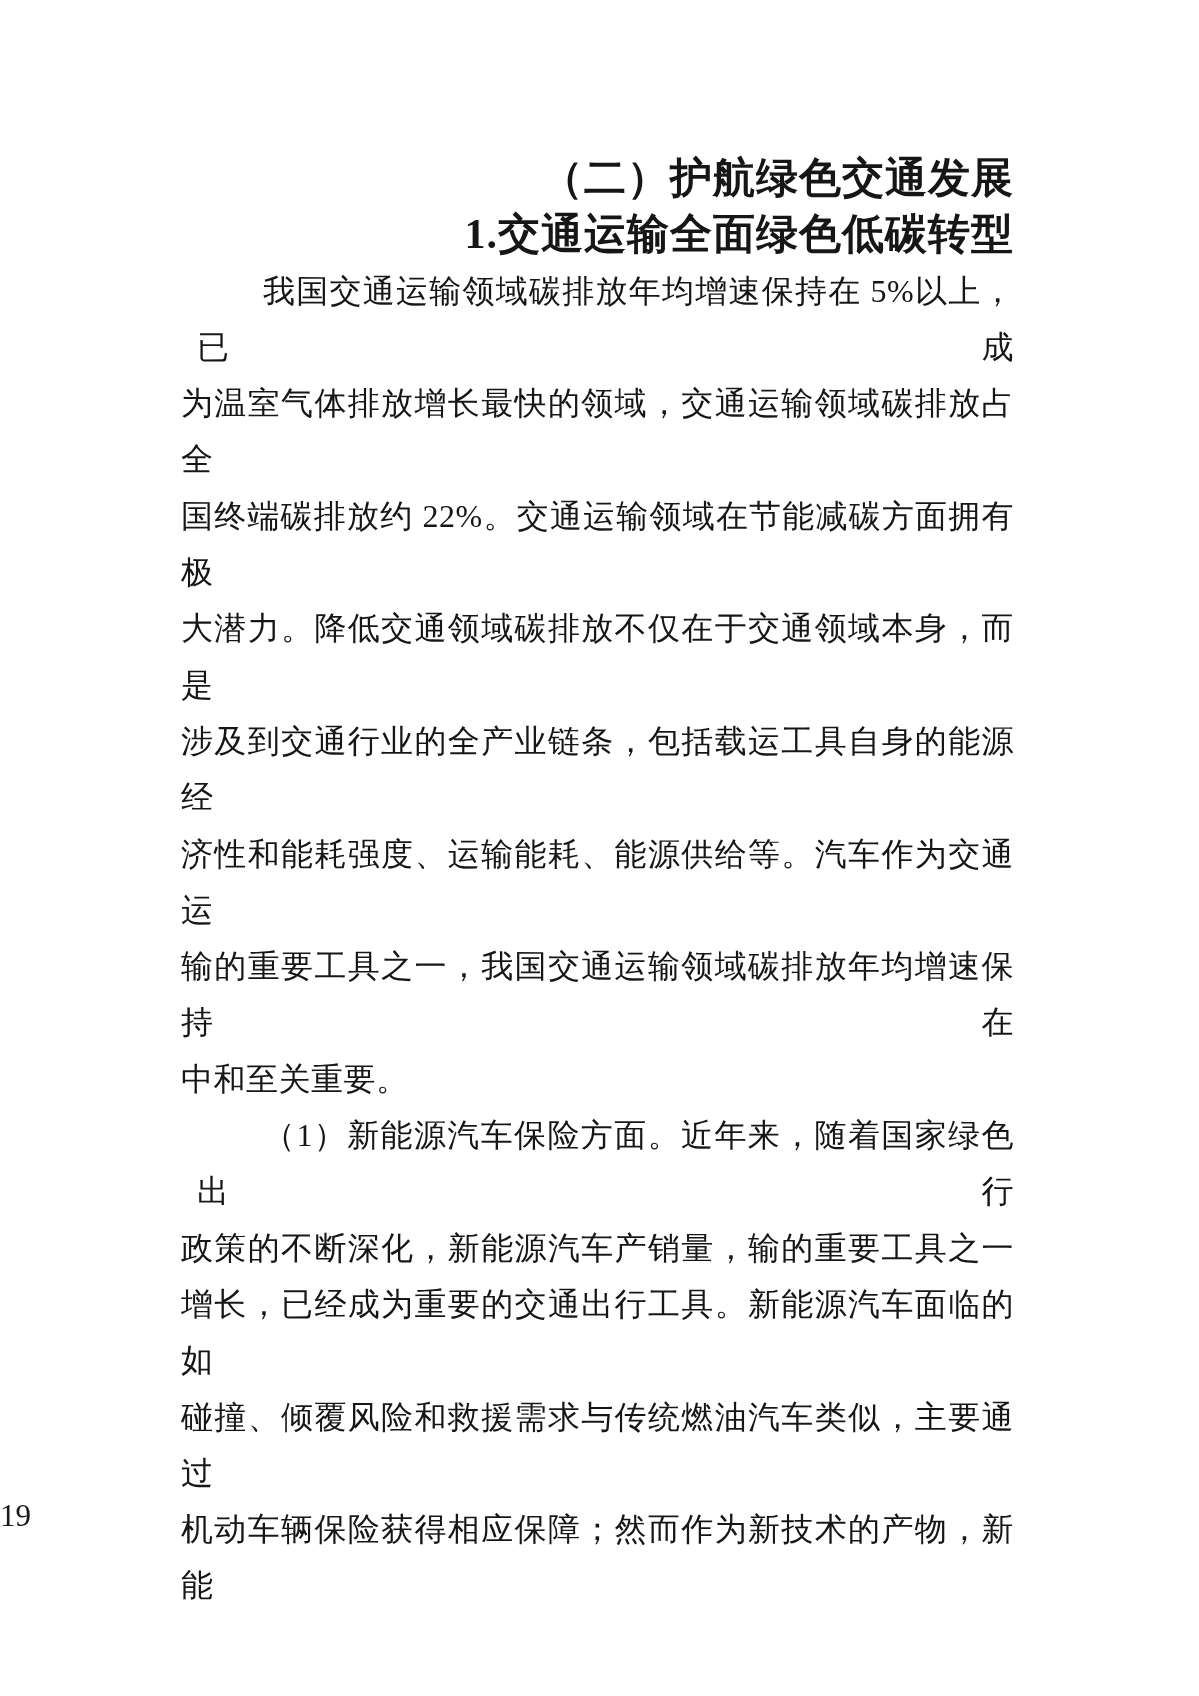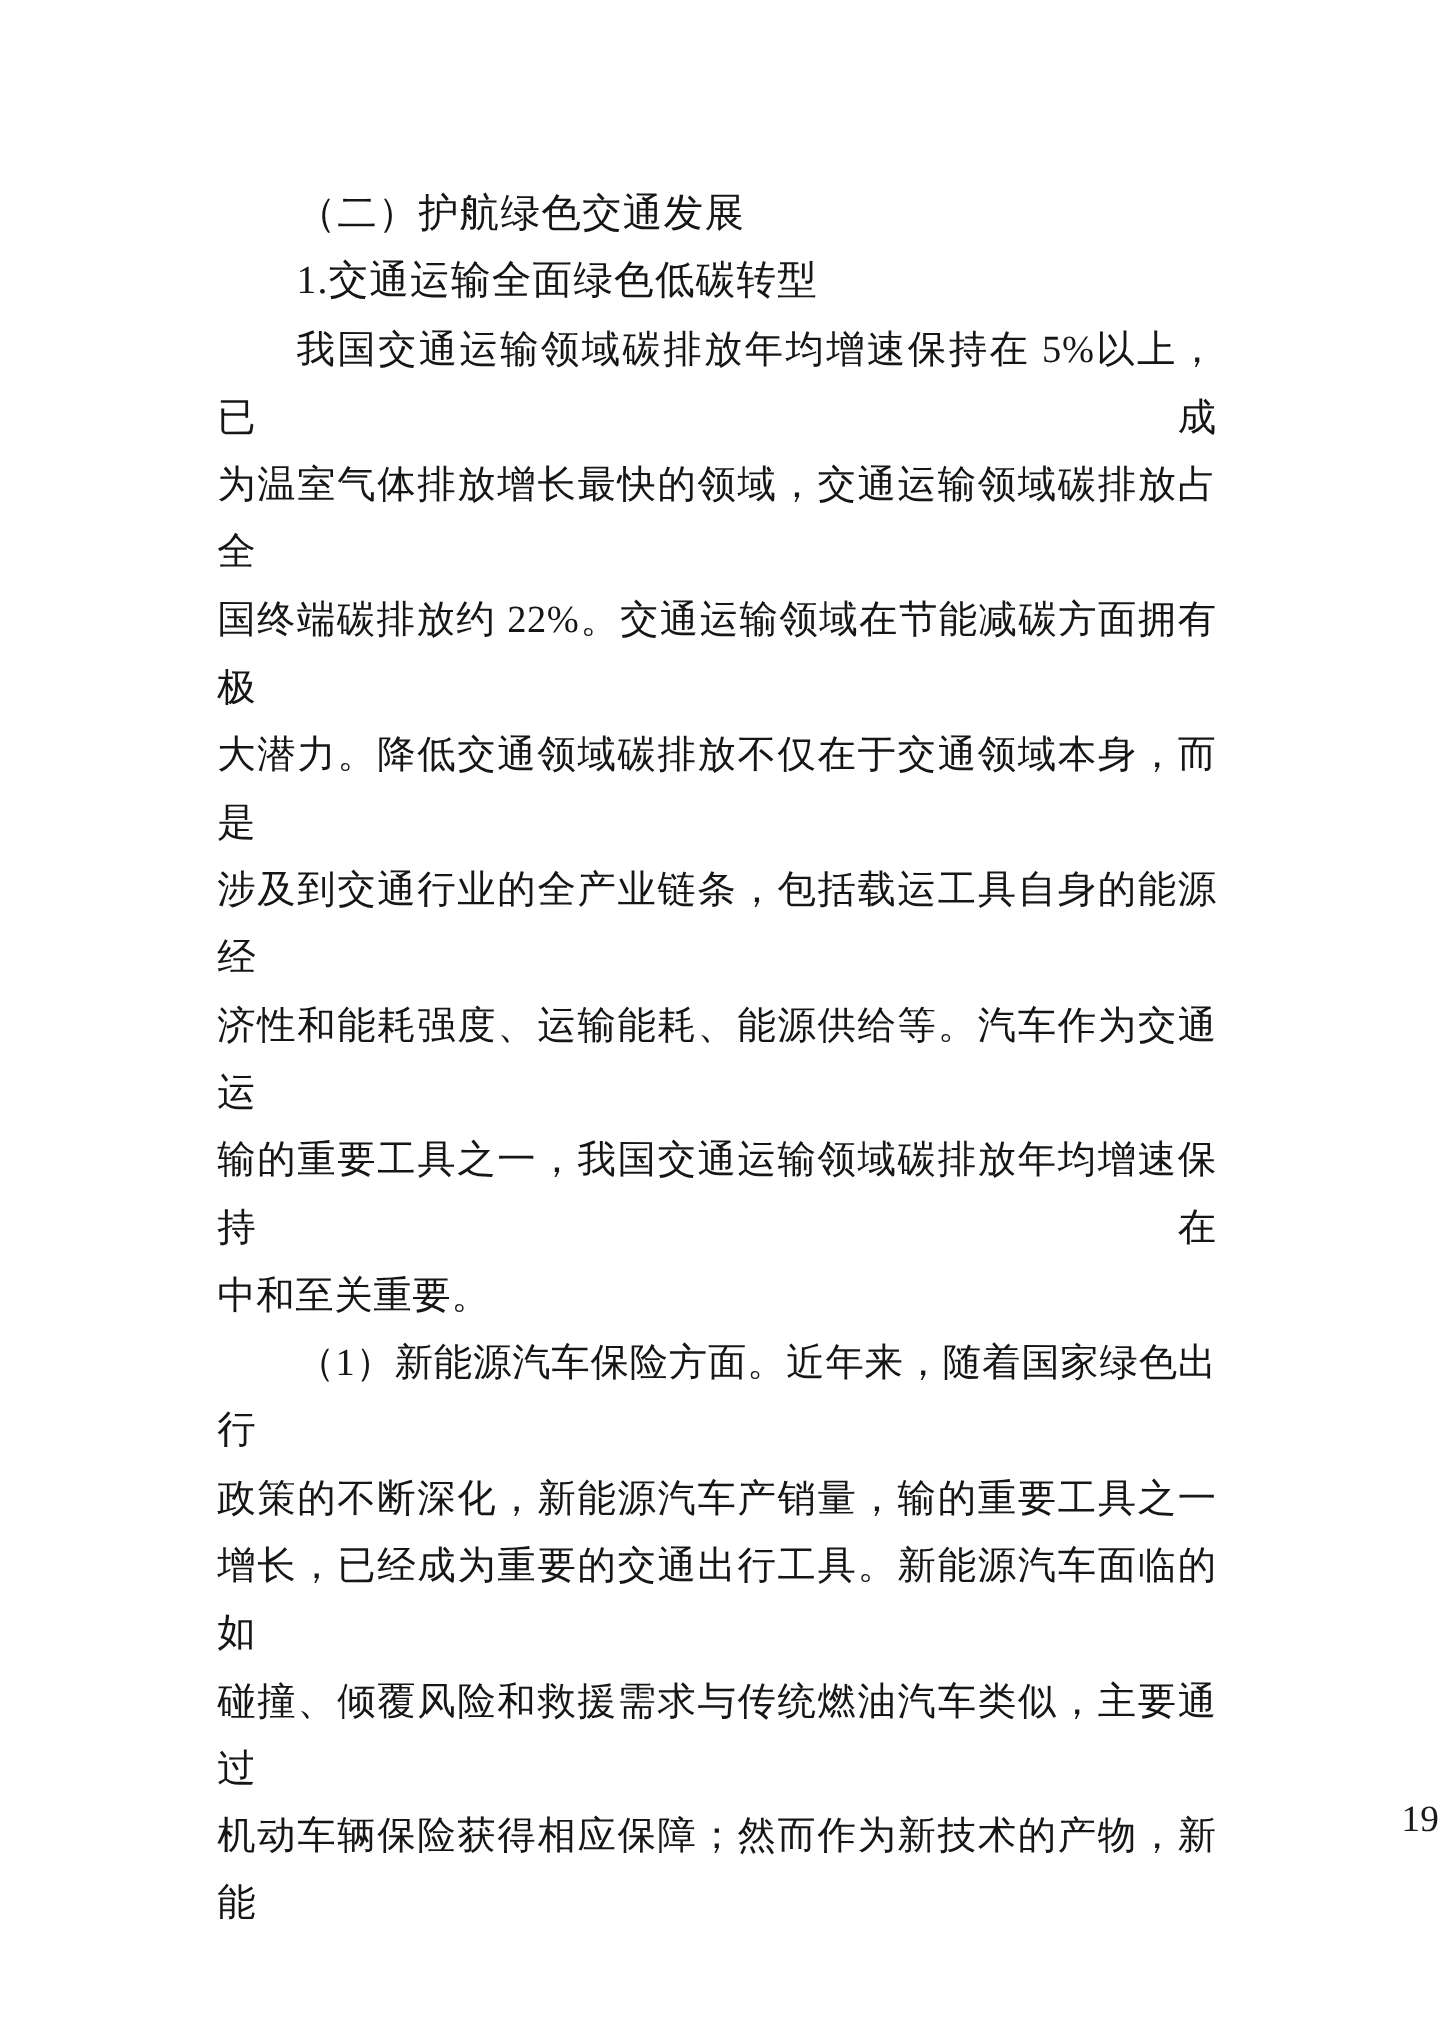--- a/index.html
+++ b/index.html
@@ -14,39 +14,40 @@
   }
   .content {
     position: absolute;
     left: 181px;
     top: 150px;
     width: 833px;
     font-size: 32px;
     line-height: 56.3px;
   }
   .heading {
-    font-weight: normal;
-    font-size: 33px;
+    font-weight: bold;
+    font-size: 42px;
     text-indent: 66px;
     white-space: nowrap;
     letter-spacing: 1px;
+    text-align: right;
   }
   .line {
     text-align: justify;
     text-align-last: justify;
     letter-spacing: 0.5px;
   }
-  .line.indent { text-indent: 66px; }
+  .line.indent { text-indent: 66px; margin-left: 16px; }
   .line.short { text-align-last: left; }
   .page-number {
     position: absolute;
     top: 1498px;
     left: 0;
     width: 100%;
-    text-align: right;
+    text-align: left;
     font-size: 31px;
     color: #1a1a1a;
   }
 </style>
 </head>
 <body>
 
 <div class="page">
   <div class="content">
     <div class="heading">（二）护航绿色交通发展</div>

